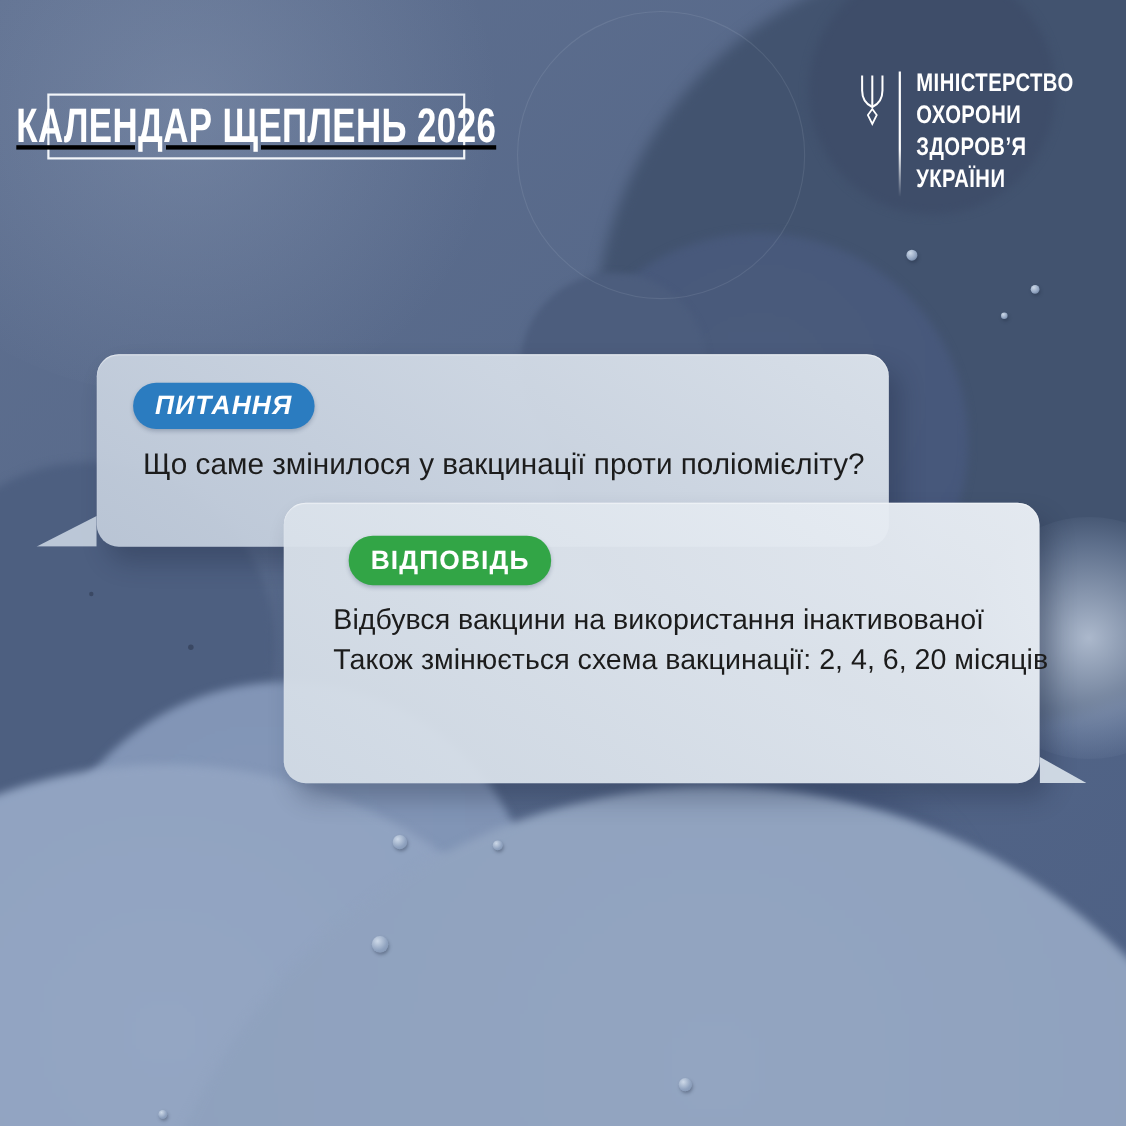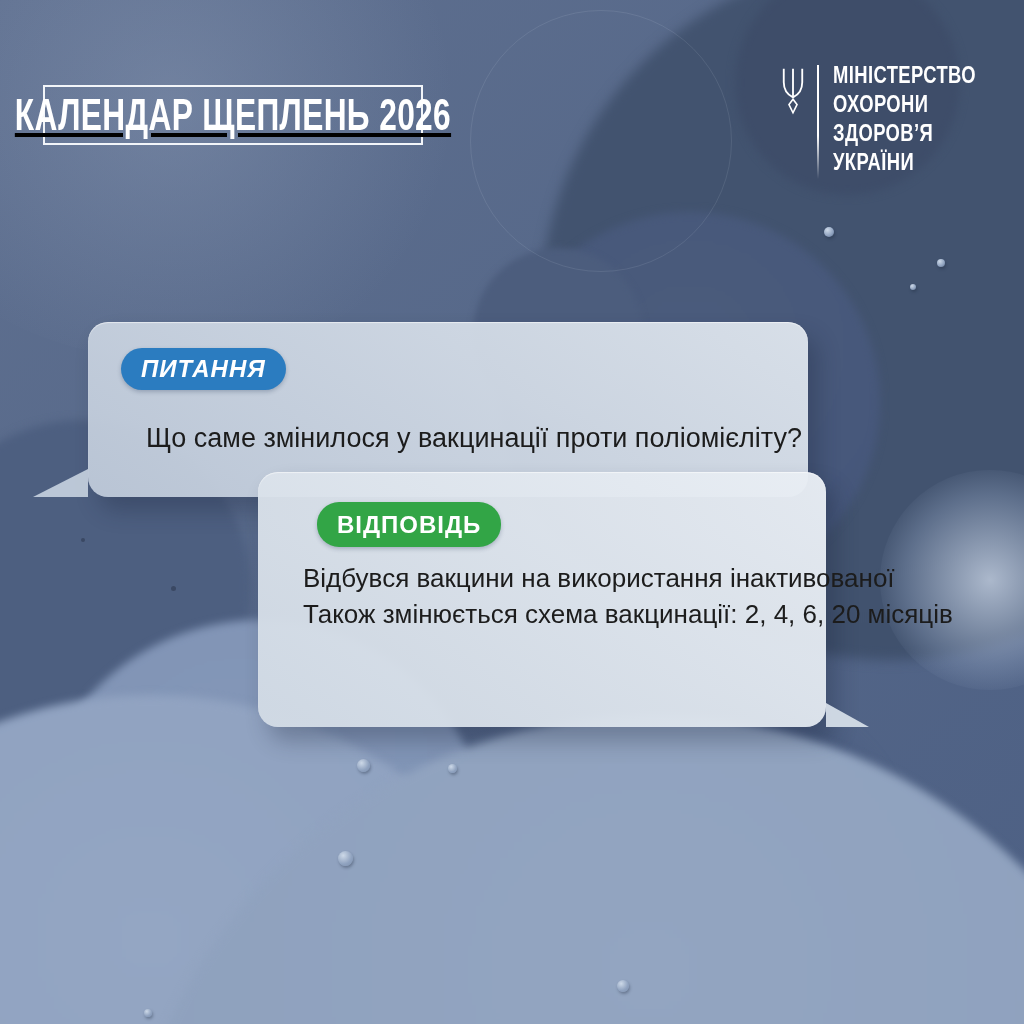--- a/index.html
+++ b/index.html
@@ -43,33 +43,33 @@
   .moh .trident{position:absolute;left:8px;top:8px;}
   .moh .divider{position:absolute;left:47px;top:7px;width:2px;height:114px;
     background:linear-gradient(#ffffff 62%,rgba(255,255,255,0));}
   .moh .org{position:absolute;left:63px;top:3px;font-size:23px;font-weight:bold;
     line-height:29px;letter-spacing:.5px;transform:scaleX(.8);transform-origin:left top;white-space:nowrap;}
   
   .bubble{position:absolute;border-radius:20px;
     box-shadow:inset 0 1px 1px rgba(255,255,255,.55),10px 14px 22px rgba(25,35,58,.30);}
   .q-bubble{left:88px;top:322px;width:720px;height:175px;z-index:4;
     background:linear-gradient(215deg,rgba(223,230,238,.95),rgba(193,204,219,.93));}
-  .a-bubble{left:258px;top:472px;width:568px;height:255px;z-index:5;
+  .a-bubble{left:258px;top:457px;width:687px;height:255px;z-index:5;
     background:linear-gradient(215deg,rgba(233,238,244,.97),rgba(210,219,229,.95));}
   .tail{position:absolute;bottom:0;}
   .q-tail{left:-55px;width:55px;height:28px;background:rgba(193,204,219,.95);
     clip-path:polygon(100% 0,100% 100%,0 100%);}
   .a-tail{right:-43px;width:43px;height:24px;background:rgba(210,219,229,.97);
     clip-path:polygon(0 0,100% 100%,0 100%);}
   .badge{position:absolute;display:flex;align-items:center;justify-content:center;
     color:#fff;font-weight:bold;font-size:24px;letter-spacing:1px;border-radius:22px;
     box-shadow:0 2px 4px rgba(20,40,70,.25);padding:0 20px;}
   .q-badge{left:33px;top:26px;height:42px;background:#2b7cc0;font-style:italic;}
   .a-badge{left:59px;top:30px;height:45px;background:#32a546;}
-  .q-text{position:absolute;left:42px;top:85px;margin:16px;font-size:27px;color:#1c1c1c;white-space:nowrap;}
+  .q-text{position:absolute;left:42px;top:85px;margin:0;font-size:27px;color:#1c1c1c;white-space:nowrap;}
   .a-text{position:absolute;left:45px;top:88px;font-size:26px;line-height:36px;color:#1c1c1c;}
   .a-text div{white-space:nowrap;}
 </style>
 </head>
 <body>
 
 <div class="stage">
 
   <div class="bg">
     <div class="sph haze"></div>

